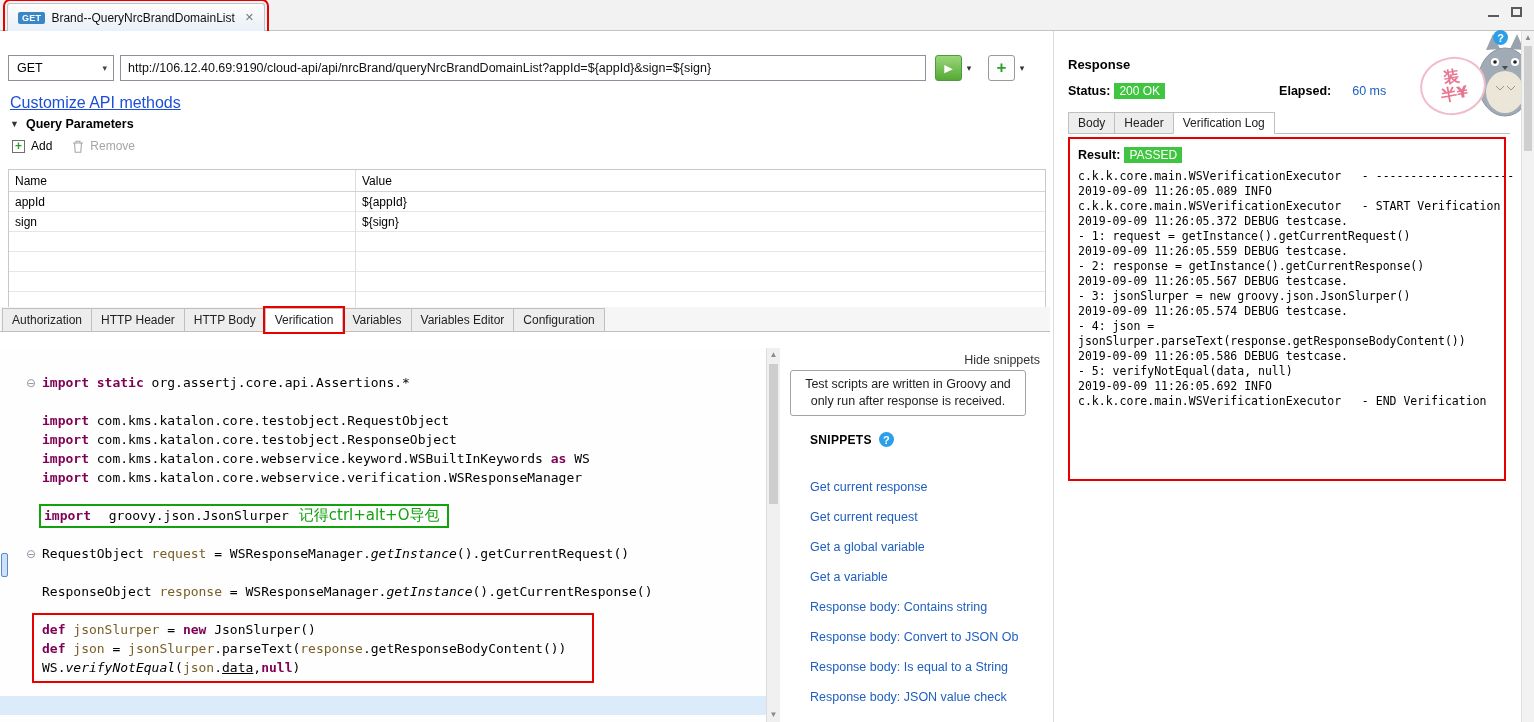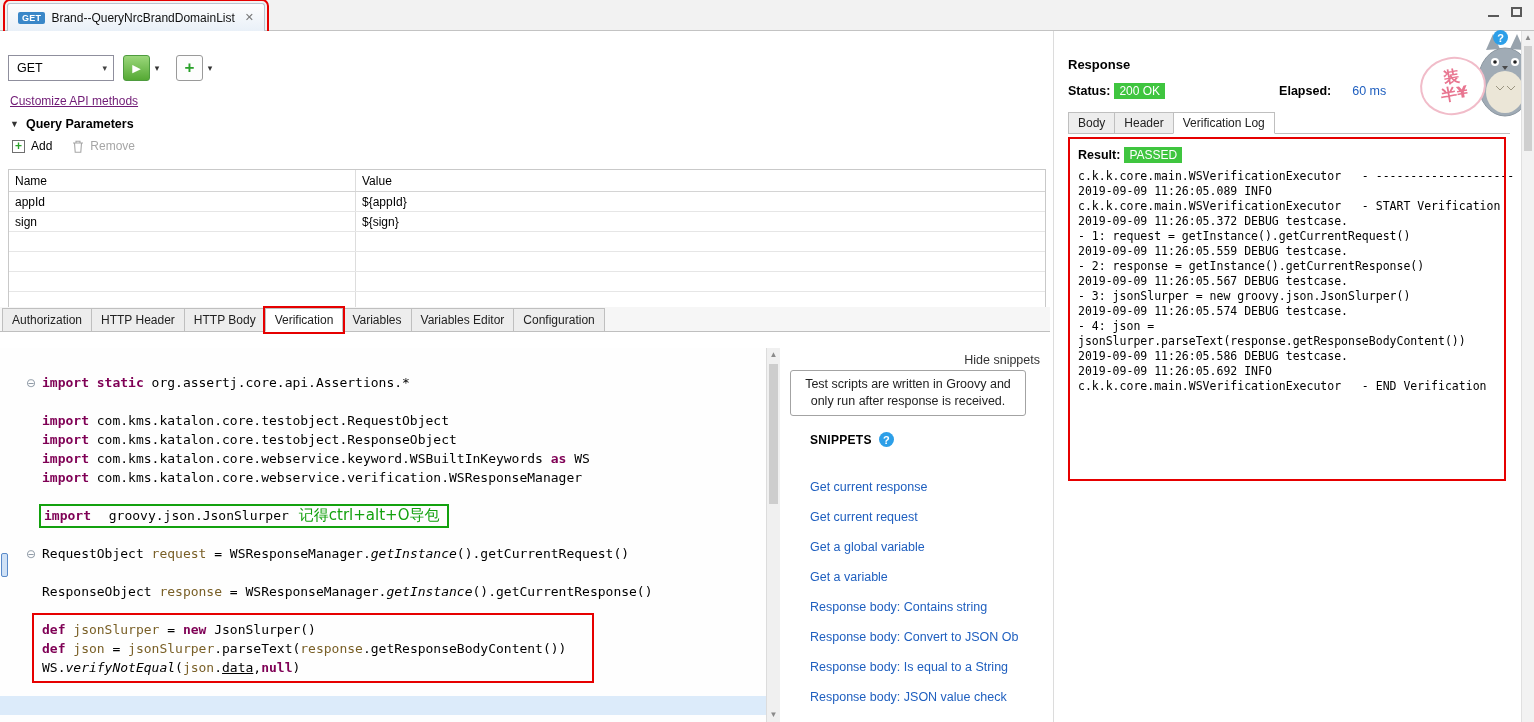--- a/index.html
+++ b/index.html
@@ -25,21 +25,21 @@
   .method-select{width:106px;height:26px;border:1px solid #8f8f9d;background:#fff;display:flex;align-items:center;
     font-size:12.5px;padding-left:8px;position:relative;cursor:default;}
   .method-select .caret{position:absolute;right:6px;color:#444;font-size:9px;}
   .url-input{width:806px;height:26px;border:1px solid #8f8f9d;font-size:12.5px;padding:0 7px;margin-left:6px;
     font-family:"Liberation Sans",sans-serif;color:#111;background:#fff;}
   .run-btn{width:27px;height:26px;margin-left:9px;border:1px solid #4e9b3f;border-radius:3px;
     background:linear-gradient(#9bd77b,#55a934);color:#fff;display:flex;align-items:center;justify-content:center;font-size:11px;cursor:pointer;}
   .mini-caret{width:14px;height:26px;display:flex;align-items:center;justify-content:center;color:#333;font-size:9px;cursor:pointer;}
   .add-btn{width:27px;height:26px;margin-left:12px;border:1px solid #9a9a9a;border-radius:3px;background:#fdfdfd;
     color:#2aa12a;font-size:17px;font-weight:bold;display:flex;align-items:center;justify-content:center;cursor:pointer;}
-  .customize-link{position:absolute;top:63px;left:10px;color:#701a75;text-decoration:underline;font-size:12px;cursor:pointer;}
+  .customize-link{position:absolute;top:63px;left:10px;color:#1d4ed8;text-decoration:underline;font-size:16px;cursor:pointer;}
   .qp-header{position:absolute;top:86px;left:10px;display:flex;gap:7px;align-items:center;}
   .twisty{font-size:9px;color:#333;}
   .qp-title{font-weight:bold;font-size:12.5px;}
   .qp-actions{position:absolute;top:108px;left:12px;display:flex;align-items:center;gap:20px;font-size:12px;}
   .action{display:flex;align-items:center;gap:6px;cursor:pointer;}
   .add-icon{width:13px;height:13px;border:1px solid #6f6f6f;display:flex;align-items:center;justify-content:center;
     color:#2aa12a;font-size:12px;line-height:1;font-weight:bold;}
   .action.disabled{color:#a6a6a6;cursor:default;}
   .qp-table{position:absolute;top:138px;left:8px;width:1038px;border:1px solid #c9c9c9;background:#fff;}
   .qp-head{display:flex;height:22px;border-bottom:1px solid #d4d4d4;align-items:stretch;font-size:12px;background:#fff;}
@@ -139,20 +139,21 @@
     </div>
   </div>
 
   <div class="left-pane">
 
     <div class="toolbar">
       <div class="method-select">
         <span>GET</span>
         <span class="caret">▾</span>
       </div>
+      <input class="url-input" value="http://106.12.40.69:9190/cloud-api/api/nrcBrand/queryNrcBrandDomainList?appId=${appId}&amp;sign=${sign}" style="">
       <div class="run-btn">
         <span>▶</span>
       </div>
       <div class="mini-caret">▾</div>
       <div class="add-btn">+</div>
       <div class="mini-caret">▾</div>
     </div>
 
     <a class="customize-link">Customize API methods</a>
 
@@ -296,20 +297,21 @@
         <div class="log-line">2019-09-09 11:26:05.372 DEBUG testcase.</div>
         <div class="log-line">- 1: request = getInstance().getCurrentRequest()</div>
         <div class="log-line">2019-09-09 11:26:05.559 DEBUG testcase.</div>
         <div class="log-line">- 2: response = getInstance().getCurrentResponse()</div>
         <div class="log-line">2019-09-09 11:26:05.567 DEBUG testcase.</div>
         <div class="log-line">- 3: jsonSlurper = new groovy.json.JsonSlurper()</div>
         <div class="log-line">2019-09-09 11:26:05.574 DEBUG testcase.</div>
         <div class="log-line">- 4: json =</div>
         <div class="log-line">jsonSlurper.parseText(response.getResponseBodyContent())</div>
         <div class="log-line">2019-09-09 11:26:05.586 DEBUG testcase.</div>
+        <div class="log-line">- 5: verifyNotEqual(data, null)</div>
         <div class="log-line">2019-09-09 11:26:05.692 INFO</div>
         <div class="log-line">c.k.k.core.main.WSVerificationExecutor   - END Verification</div>
       </div>
     <div class="log-red-box"></div>
   </div>
 
   <span class="qhelp">?</span>
   <div class="sticker-bubble">
     <span>装</span>
     <span>半¥</span>

